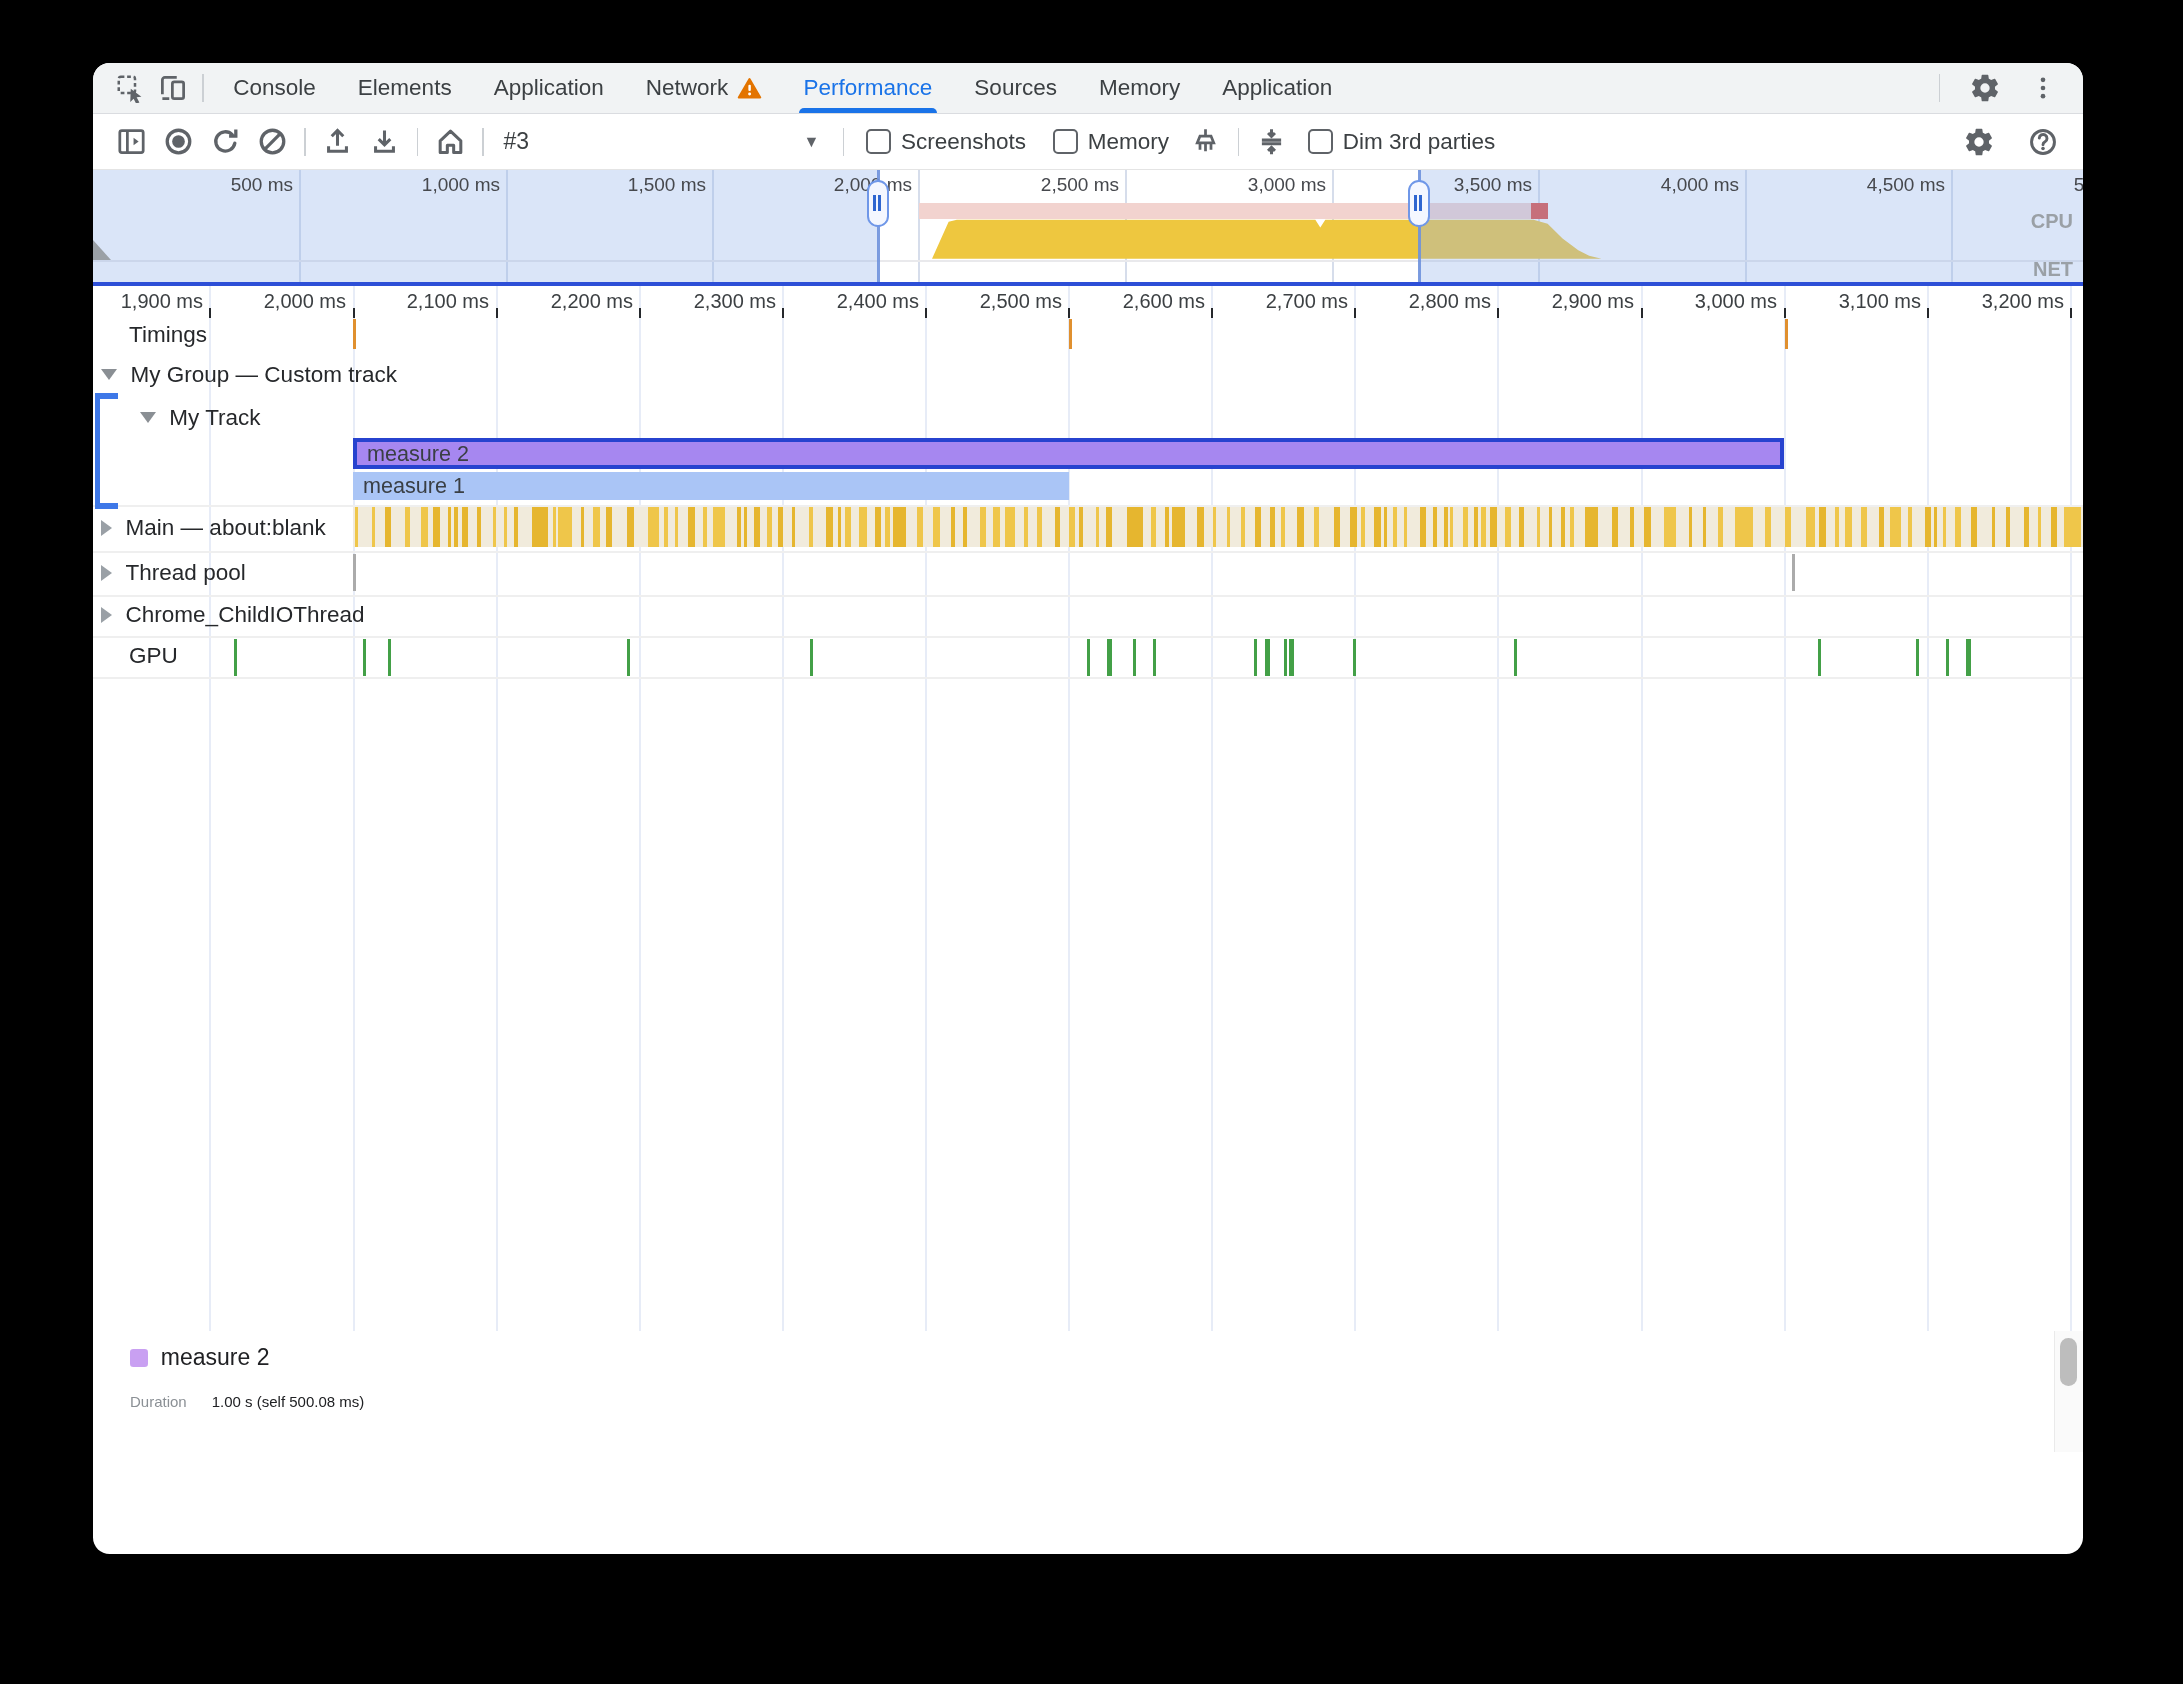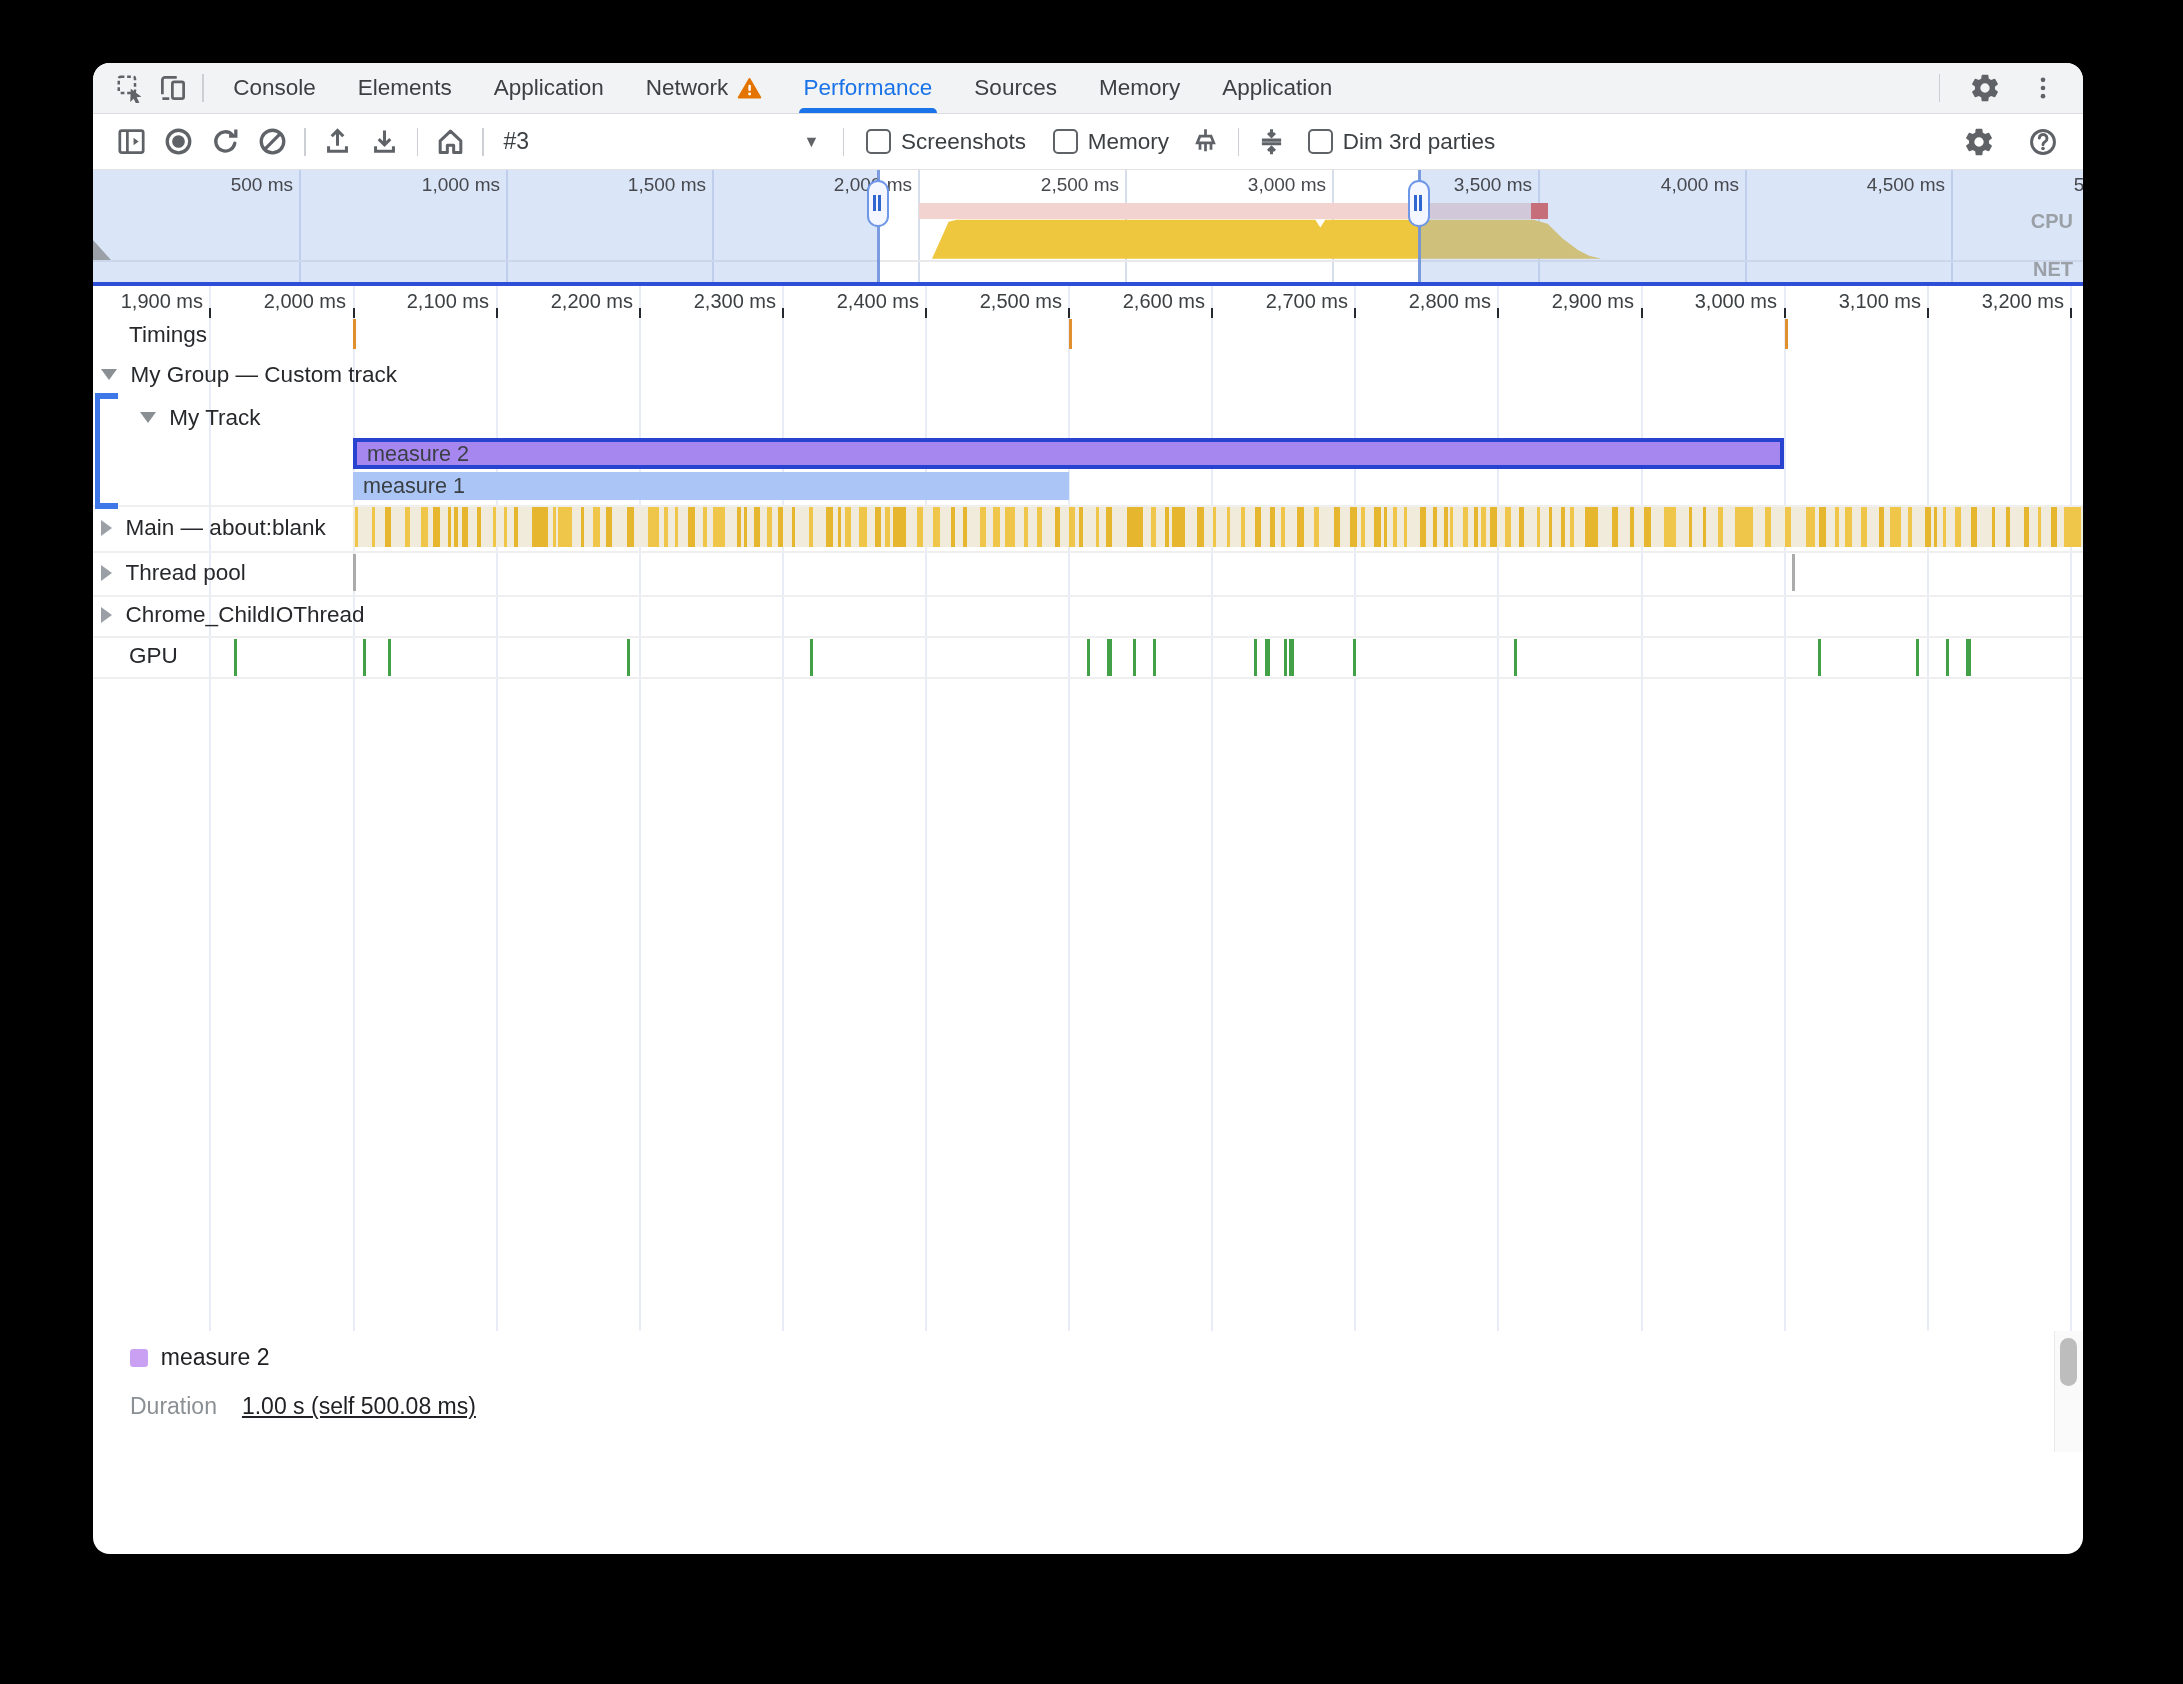--- a/index.html
+++ b/index.html
@@ -58,22 +58,22 @@
            align-items:stretch;padding-left:20px;}
   .btab{font-size:22.5px;color:#5f6368;padding:0 18.3px;display:flex;align-items:center;position:relative;}
   .btab.active{color:#1a73e8;}
   .btab.active::after{content:"";position:absolute;left:6.7px;right:6.7px;bottom:0;height:5px;
                       background:#1a73e8;border-radius:5px 5px 0 0;}
   
   .summary{position:relative;height:121px;background:#fff;}
   .legend{position:absolute;left:37px;top:13.3px;display:flex;align-items:center;gap:12.5px;
           font-size:23px;color:#202124;}
   .swatch{width:18.3px;height:18.3px;border-radius:3.3px;background:#c9a0f2;}
-  .durrow{position:absolute;left:37px;top:62px;display:flex;gap:25px;font-size:23px;}
-  .durkey{color:#8b9095;} .durval{color:#202124;text-decoration:underline;}
+  .durrow{position:absolute;left:37px;top:62px;display:flex;gap:25px;font-size:15px;}
+  .durkey{color:#8b9095;} .durval{color:#202124;}
   .sbar{position:absolute;right:0;top:0;bottom:0;width:28px;background:#fafafa;border-left:1.7px solid #eaeaea;}
   .sthumb{position:absolute;top:6.7px;left:5px;width:16.6px;height:48px;border-radius:8.3px;background:#bdbdbd;}
 </style>
 </head>
 <body>
 
 <div class="window">
 
 
   <div class="tabbar">

